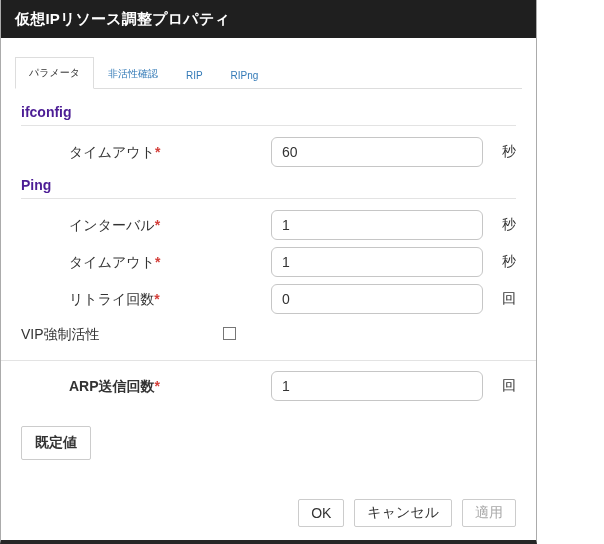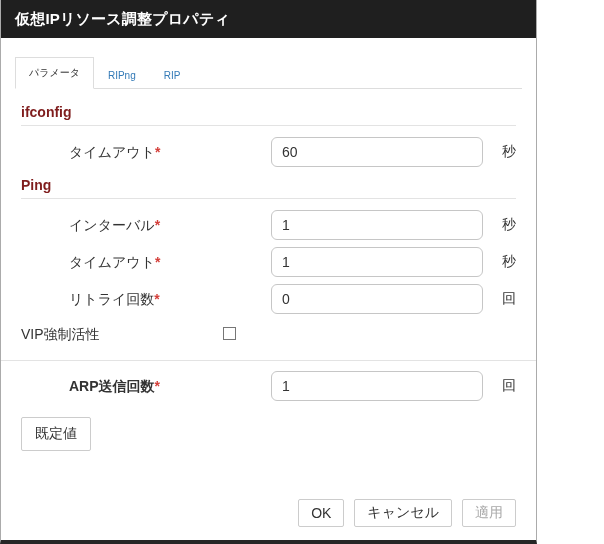--- a/index.html
+++ b/index.html
@@ -27,21 +27,21 @@
     font-size: 10px; padding: 8px 13px; margin-bottom: -1px;
     color: #337ab7; cursor: pointer; white-space: nowrap;
     border: 1px solid transparent; border-bottom: none;
   }
   .tab.active {
     color: #333; background: #fff;
     border: 1px solid #ddd; border-bottom: 1px solid #fff;
   }
   .content { padding: 15px 20px 0; flex: 1 1 auto; }
   .section-h {
-    font-size: 14px; font-weight: bold; color: #7f1d1d;
+    font-size: 14px; font-weight: bold; color: #4c1d95;
     padding-bottom: 5px; border-bottom: 1px solid #e3e3e3;
     margin: 0 0 11px 0;
   }
   .section-h.gap-top { margin-top: 10px; }
   .frow { display: flex; align-items: center; margin-bottom: 7px; min-height: 30px; margin-left: 48px; }
   .frow.check { min-height: 24px; margin: 10px 0 8px; align-items: flex-start; }
   .flabel {
     width: 202px; flex: 0 0 202px; font-size: 14px; color: #333; line-height: 1.35;
     padding-top: 0;
   }
@@ -61,40 +61,41 @@
     width: 13px; height: 13px; margin: 3px 0 0 0;
     border: 1px solid #767676; background: #fff; border-radius: 0;
   }
   .sep { border: 0; border-top: 1px solid #e3e3e3; margin: 12px -20px 10px; }
   .btn {
     background: #fff; border: 1px solid #ccc; border-radius: 2px;
     font-size: 14px; color: #333; padding: 4px 12px; cursor: pointer;
     font-family: "Liberation Sans", "DejaVu Sans", sans-serif;
   }
   .btn.disabled { color: #a8a8a8; cursor: default; }
-  .default-btn { margin-top: 9px; padding: 7px 13px; }
+  .default-btn { margin-top: 18px; padding: 7px 13px; font-weight: bold; }
   .footer {
     flex: 0 0 auto; display: flex; justify-content: flex-end; gap: 10px;
     padding: 6px 20px 13px;
   }
   .footer .btn { min-width: 40px; }
 </style>
 </head>
 <body>
 
 <div class="dialog">
 
   <div class="titlebar">
     <span>仮想IPリソース調整プロパティ</span>
   </div>
 
   <div class="tabbar">
     <div class="tab active">パラメータ</div>
+    <div class="tab">非活性確認</div>
+    <div class="tab">RIP</div>
     <div class="tab">RIPng</div>
-    <div class="tab">RIP</div>
   </div>
 
   <div class="content">
 
     <div class="section-h">ifconfig</div>
 
     <div class="frow">
       <div class="flabel"><span>タイムアウト</span><span class="req">*</span></div>
       <input type="text" class="txt" value="60" style="">
       <span class="unit">秒</span>

